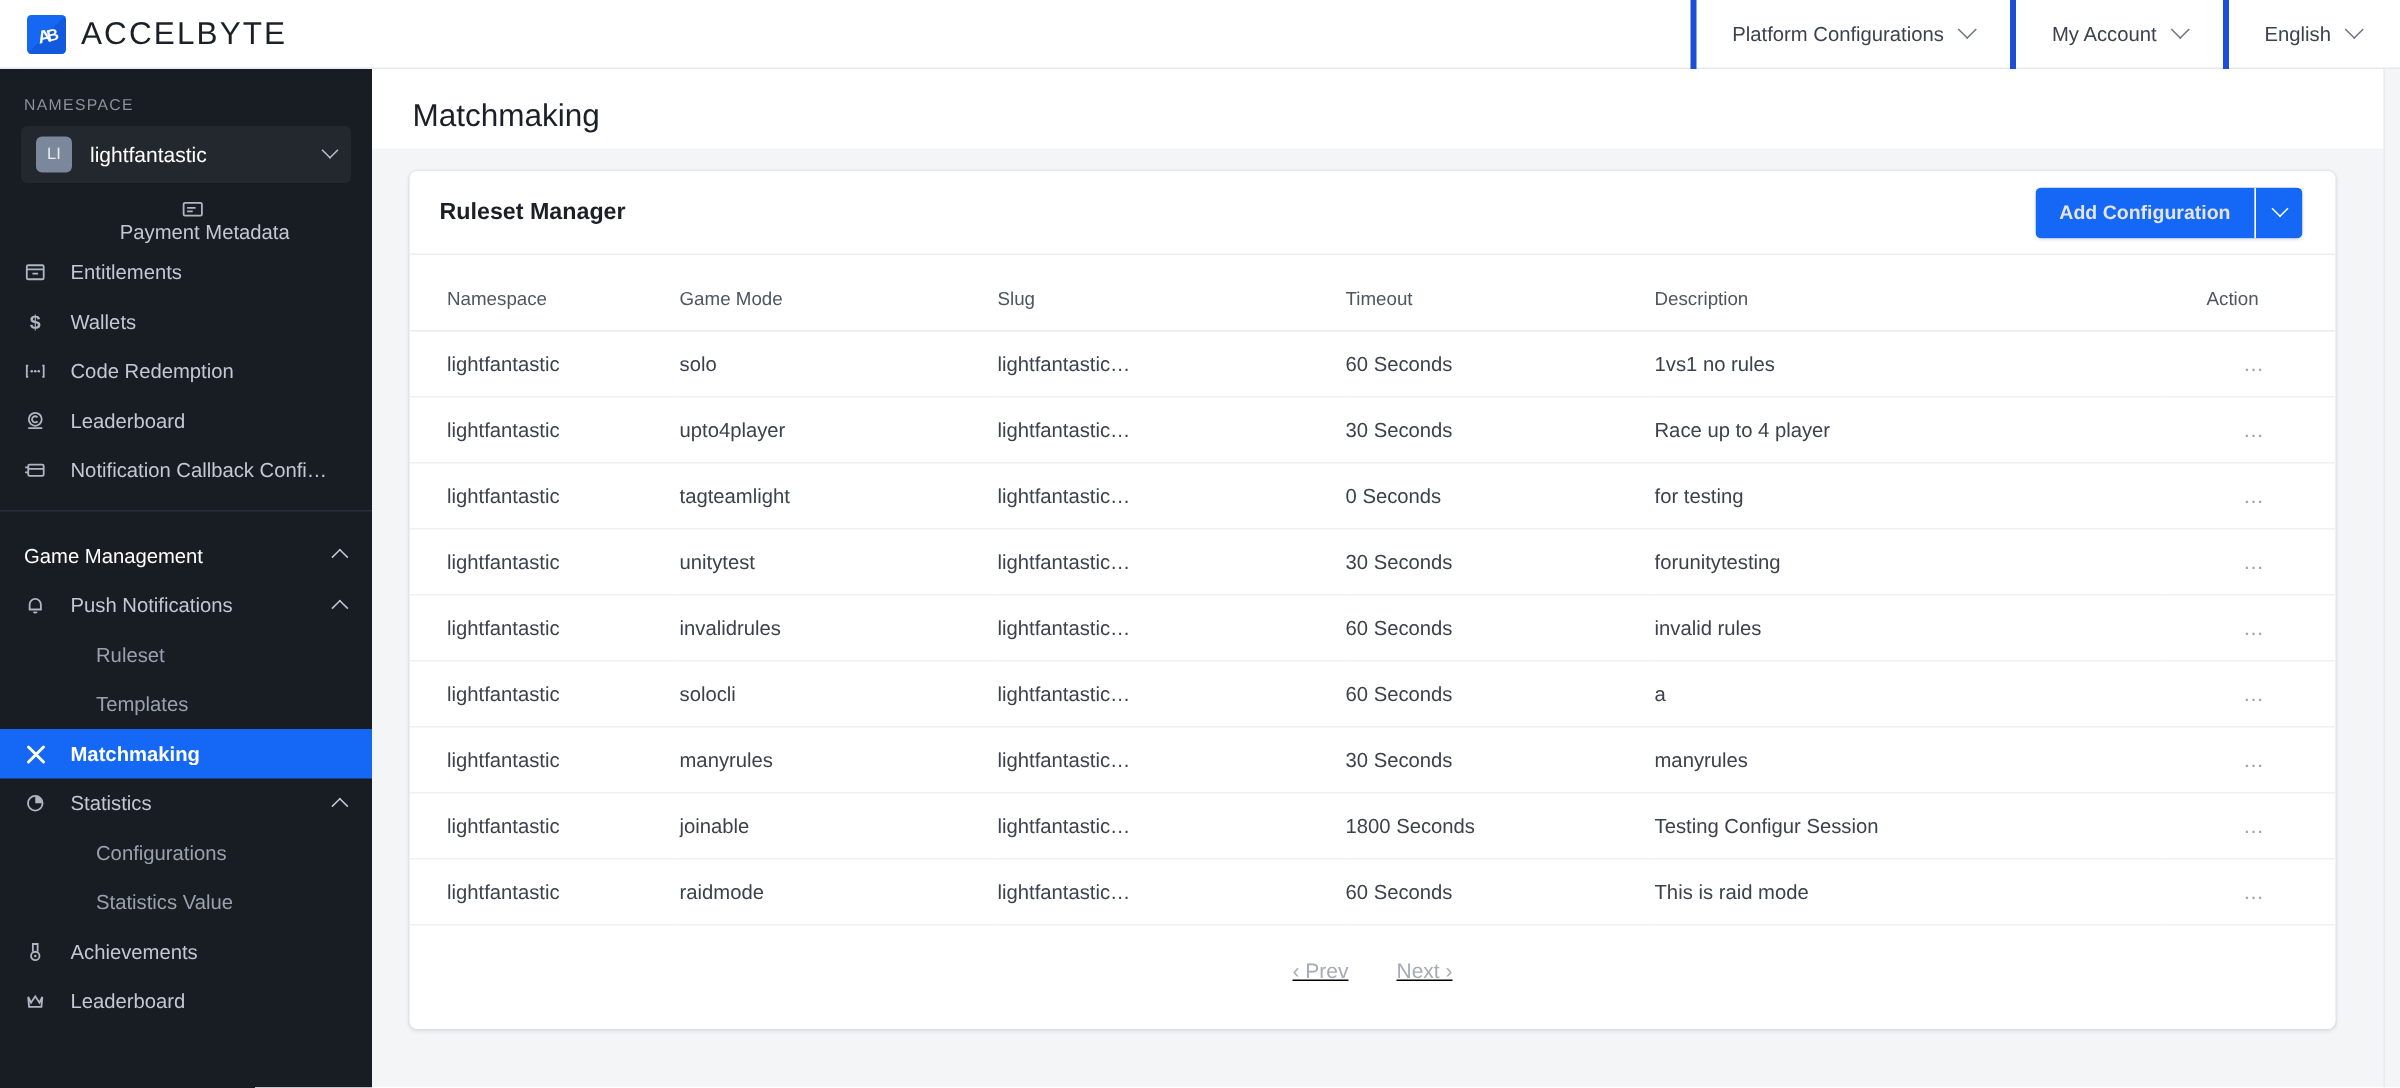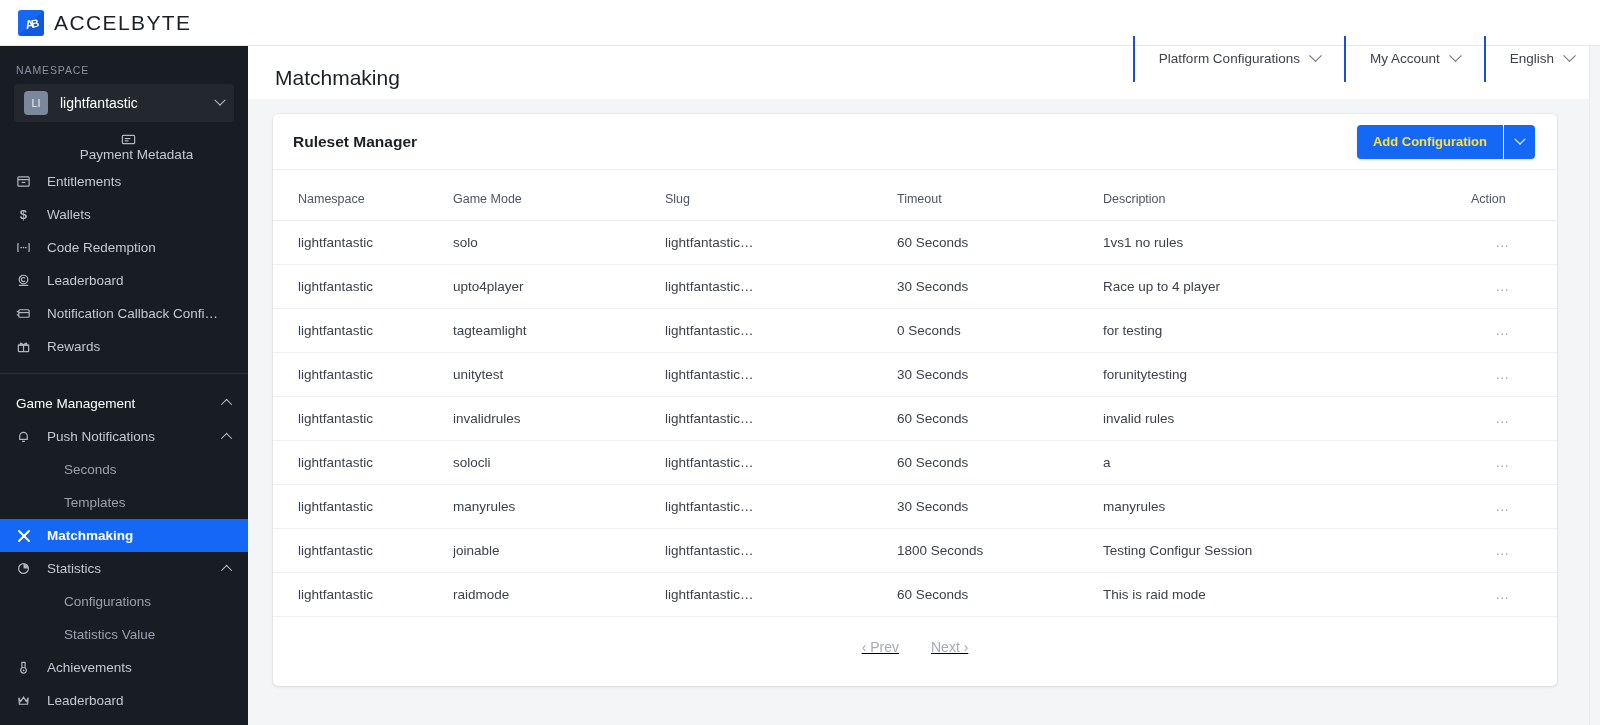--- a/index.html
+++ b/index.html
@@ -59,25 +59,24 @@
     align-items: stretch;
     height: 46px;
   }
   .topnav-item {
     display: flex;
     align-items: center;
     gap: 11px;
     padding: 0 24px;
     font-size: 13.5px;
     color: #3d4250;
-    border-left: 2px solid #1d4ed8;
+    border-left: 4px solid #1d4ed8;
     height: 46px;
     cursor: pointer;
     white-space: nowrap;
-    margin-top: 36px;
   }
   .topnav-item:last-child { padding-right: 26px; }
   .chev {
     display: inline-block;
     width: 9px; height: 9px;
     border-right: 1.6px solid #6b7280;
     border-bottom: 1.6px solid #6b7280;
     transform: rotate(45deg) translate(-2px,-2px);
     flex: none;
   }
@@ -240,21 +239,21 @@
   .btn-group {
     margin-left: auto;
     display: flex;
     align-items: stretch;
     border-radius: 4px;
     overflow: hidden;
     box-shadow: 0 1px 2px rgba(16,24,40,0.12);
   }
   .btn-primary {
     background: #1468f5;
-    color: #fde047;
+    color: #e5e5e5;
     font-size: 13px;
     font-weight: bold;
     padding: 0 16px;
     height: 34px;
     display: flex;
     align-items: center;
     border: none;
     cursor: pointer;
     font-family: "Liberation Sans", sans-serif;
     white-space: nowrap;
@@ -447,53 +446,41 @@
           <svg width="15" height="15" viewBox="0 0 16 16" fill="none" stroke="currentColor" stroke-width="1.3">
             <rect x="3" y="4" width="11" height="8" rx="1"></rect>
               <line x1="3" y1="7" x2="14" y2="7"></line>
               <line x1="0.8" y1="6" x2="3" y2="6"></line>
               <line x1="0.8" y1="9.5" x2="3" y2="9.5"></line>
           </svg>
         </span>
         <span class="lbl">Notification Callback Configur...</span>
       </div>
 
-      <div class="nav-item">
-        <span class="ico">
-          <svg width="15" height="15" viewBox="0 0 16 16" fill="none" stroke="currentColor" stroke-width="1.3">
-            <rect x="2.5" y="6.5" width="11" height="7" rx="0.6"></rect>
-              <line x1="2" y1="6.5" x2="14" y2="6.5"></line>
-              <line x1="8" y1="6.5" x2="8" y2="13.5"></line>
-            <path d="M8 6.5 C6.6 4.6 4.2 3.4 4.6 5.4 C4.9 6.6 7 6.6 8 6.5Z"></path>
-              <path d="M8 6.5 C9.4 4.6 11.8 3.4 11.4 5.4 C11.1 6.6 9 6.6 8 6.5Z"></path>
-          </svg>
-        </span>
-        <span class="lbl">Rewards</span>
-      </div>
 
       <div class="nav-divider"></div>
 
       <div class="nav-section">
         <span class="lbl">Game Management</span>
         <span class="caret-up" style="margin-right:0;"></span>
       </div>
 
       <div class="nav-item">
         <span class="ico">
           <svg width="15" height="15" viewBox="0 0 16 16" fill="none" stroke="currentColor" stroke-width="1.3">
             <path d="M4 11 V7.5 A4 4 0 0 1 12 7.5 V11 H4 Z"></path>
               <path d="M6.8 12.6 A1.4 1.4 0 0 0 9.2 12.6"></path>
           </svg>
         </span>
         <span class="lbl">Push Notifications</span>
         <span class="caret-up"></span>
       </div>
 
       <div class="nav-item child">
-        <span class="lbl">Seconds</span>
+        <span class="lbl">Ruleset</span>
       </div>
 
       <div class="nav-item child">
         <span class="lbl">Templates</span>
       </div>
 
       <div class="nav-item active">
         <span class="ico">
           <svg width="16" height="16" viewBox="0 0 16 16" fill="none" stroke="currentColor" stroke-width="1.9" stroke-linecap="round">
             <path d="M3 3 L13 13"></path>

